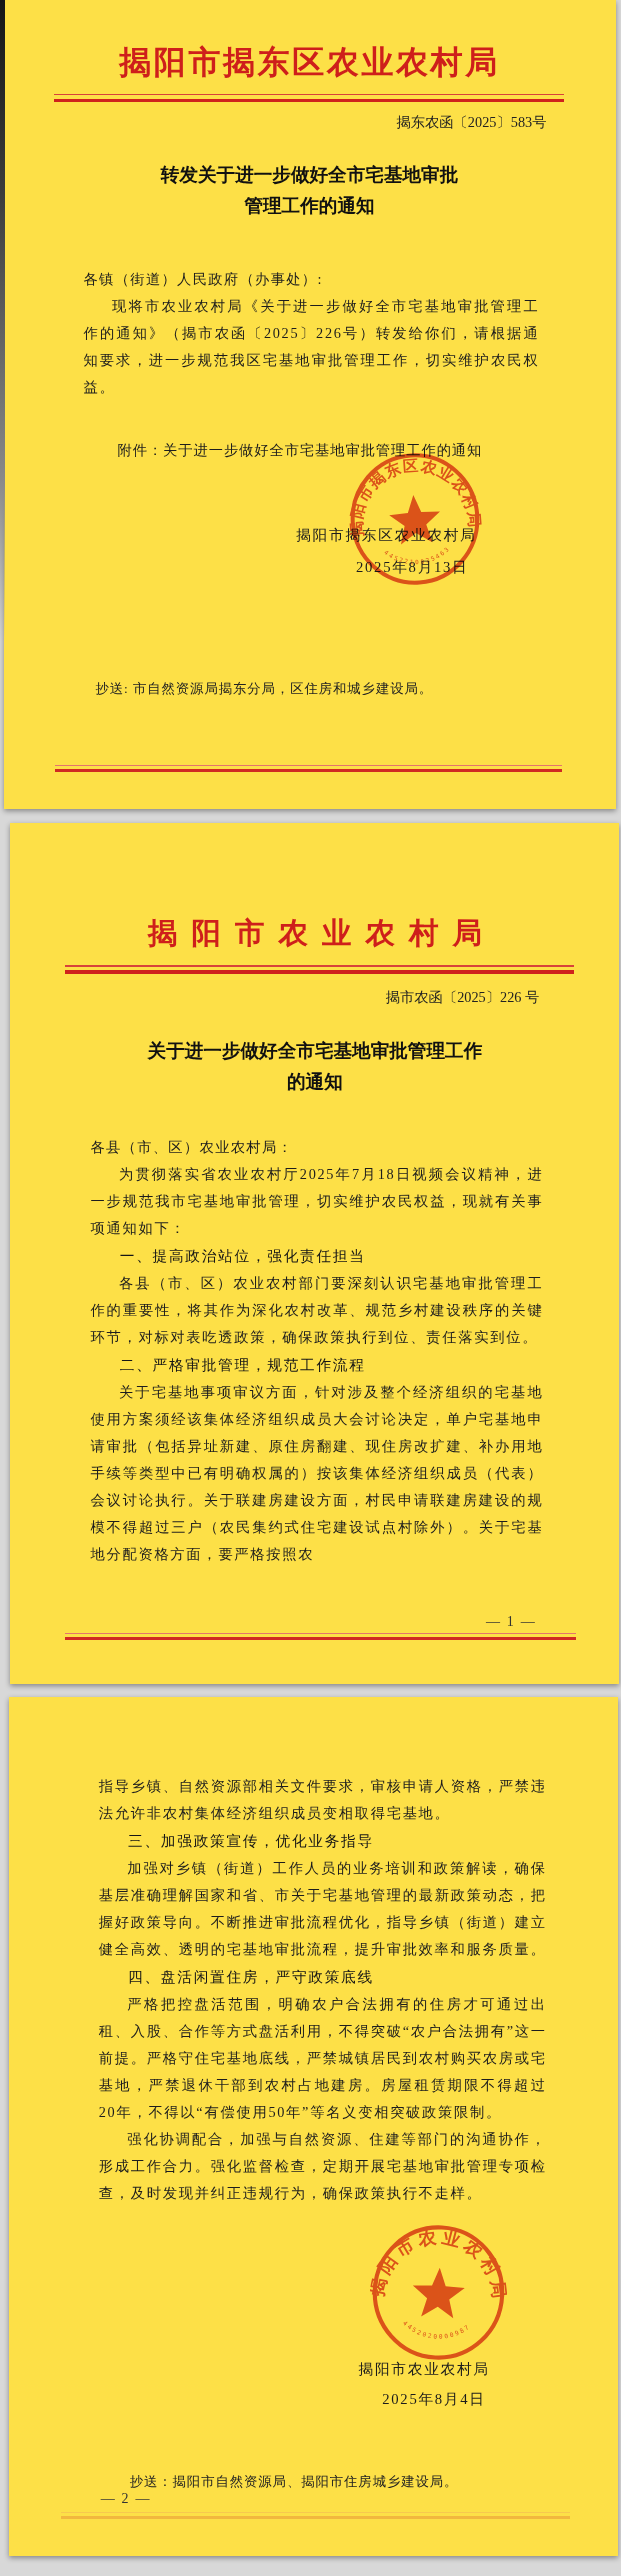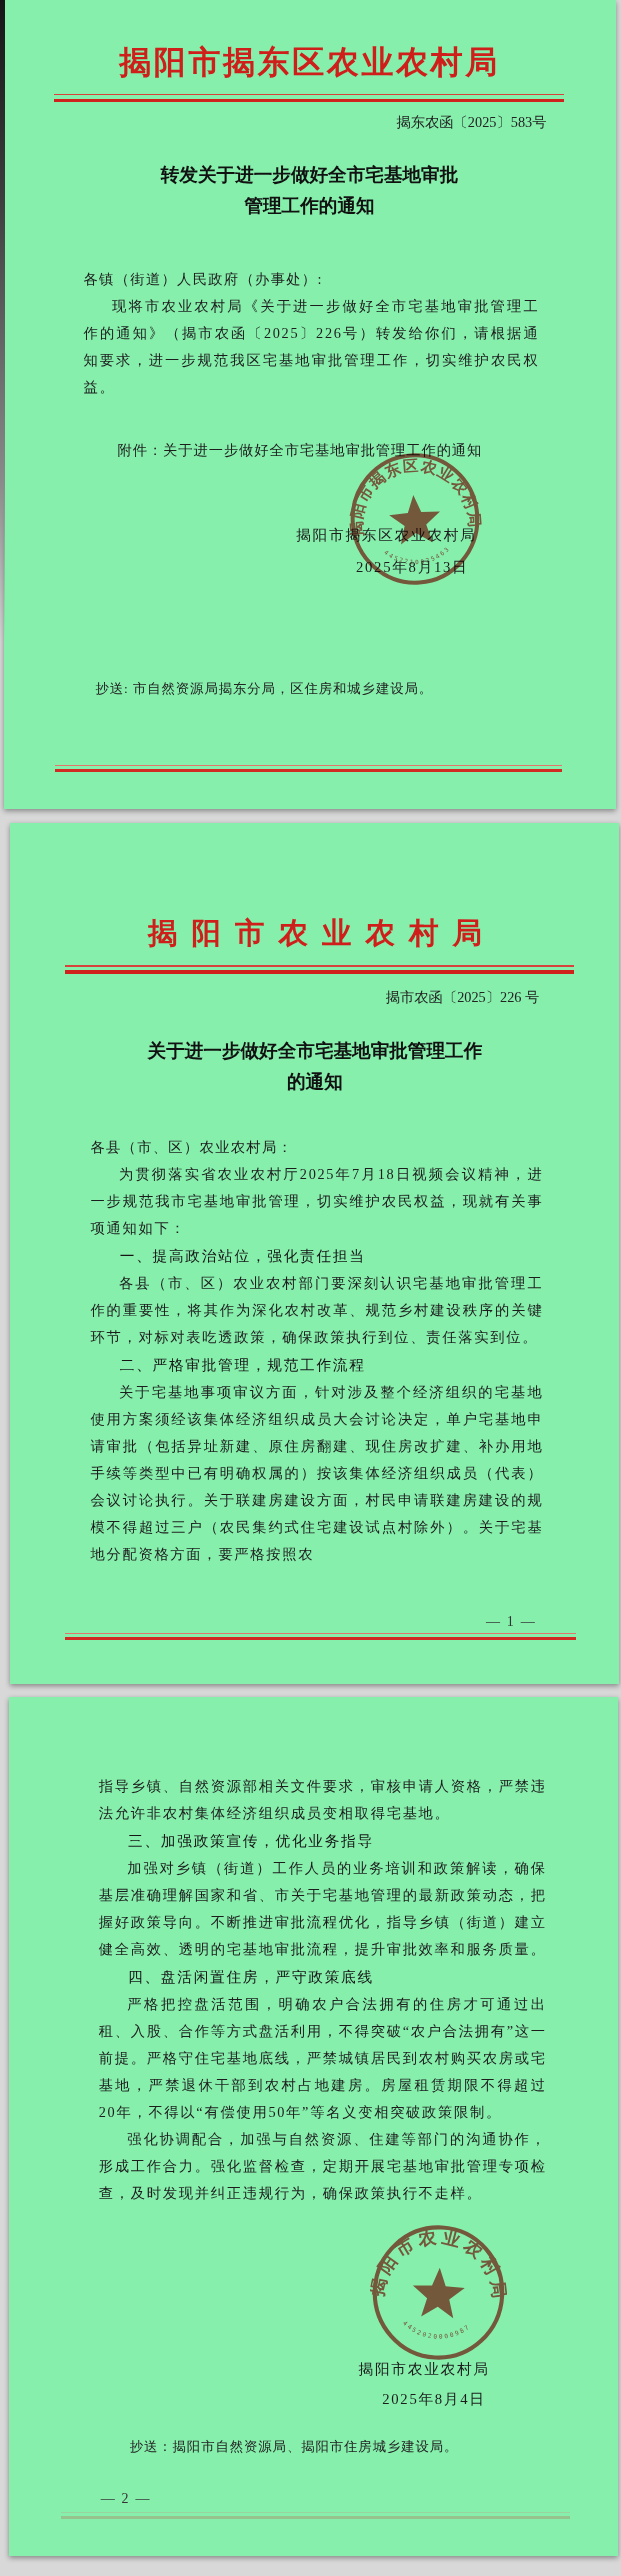--- a/index.html
+++ b/index.html
@@ -1,18 +1,18 @@
 <!DOCTYPE html>
 <html style="font-size:14px"><head>
 <meta charset="utf-8">
 <style>
   html,body{margin:0;padding:0;}
   body{background:#cfcfcf;font-family:"Liberation Serif","DejaVu Serif",serif;}
   .stage{position:relative;width:621px;height:2576px;background:#d8d8d8;overflow:hidden;}
-  .page{position:absolute;background:#86efac;box-shadow:0 1.7px 5.2px rgba(0,0,0,.38);}
+  .page{position:absolute;background:#fde047;box-shadow:0 1.7px 5.2px rgba(0,0,0,.38);}
   #page1{left:3.5px;top:0;width:612px;height:809px;}
   #page2{left:10.4px;top:823px;width:609px;height:861px;}
   #page3{left:8.7px;top:1697px;width:609px;height:859px;}
   .scan-edge{position:absolute;left:0;top:0;width:5.2px;height:642px;
     background:linear-gradient(180deg,#161616 0%,#3c3c3c 30%,#8a8a8a 75%,rgba(140,140,140,0) 100%);z-index:5;}
 
   
   .org-name{color:#ce1f1b;font-weight:700;text-align:center;}
   #page1 .org-name{margin-top:40px;font-size:32px;line-height:45px;letter-spacing:2.6px;}
   #page2 .org-name{margin-top:90px;font-size:29.5px;line-height:40px;letter-spacing:14px;text-indent:14px;}
@@ -42,21 +42,21 @@
   .attachment{margin-top:38px;font-size:14.3px;line-height:22.6px;letter-spacing:0.9px;text-indent:34px;}
 
   .sig-name,.sig-date{position:absolute;left:0;right:0;text-align:right;font-size:14.7px;letter-spacing:1.7px;color:#1c1c1c;}
   #page1 .sig-name{top:526px;padding-right:139px;}
   #page1 .sig-date{top:558px;padding-right:147px;}
   #page3 .sig-name{top:663px;padding-right:128px;}
   #page3 .sig-date{top:693px;padding-right:132px;}
 
   .cc-line{position:absolute;left:0;right:0;font-size:13.4px;letter-spacing:0.9px;color:#222;}
   #page1 .cc-line{top:680px;padding-left:92px;}
-  #page3 .cc-line{top:741px;padding-left:121px;}
+  #page3 .cc-line{top:776px;padding-left:121px;}
 
   .page-no{position:absolute;font-size:14px;color:#333;letter-spacing:1.7px;}
   #page2 .page-no{top:791px;right:83px;}
   #page3 .page-no{top:794px;left:92px;}
 
   .footer-line{position:absolute;height:7px;}
   .footer-line::before{content:"";position:absolute;left:0;right:0;top:0;height:1.3px;background:#e4756d;}
   .footer-line::after{content:"";position:absolute;left:0;right:0;bottom:0;height:3px;background:#d02a22;}
   #page1 .footer-line{top:765px;left:51px;right:54px;}
   #page2 .footer-line{top:810px;left:55px;right:43px;}

